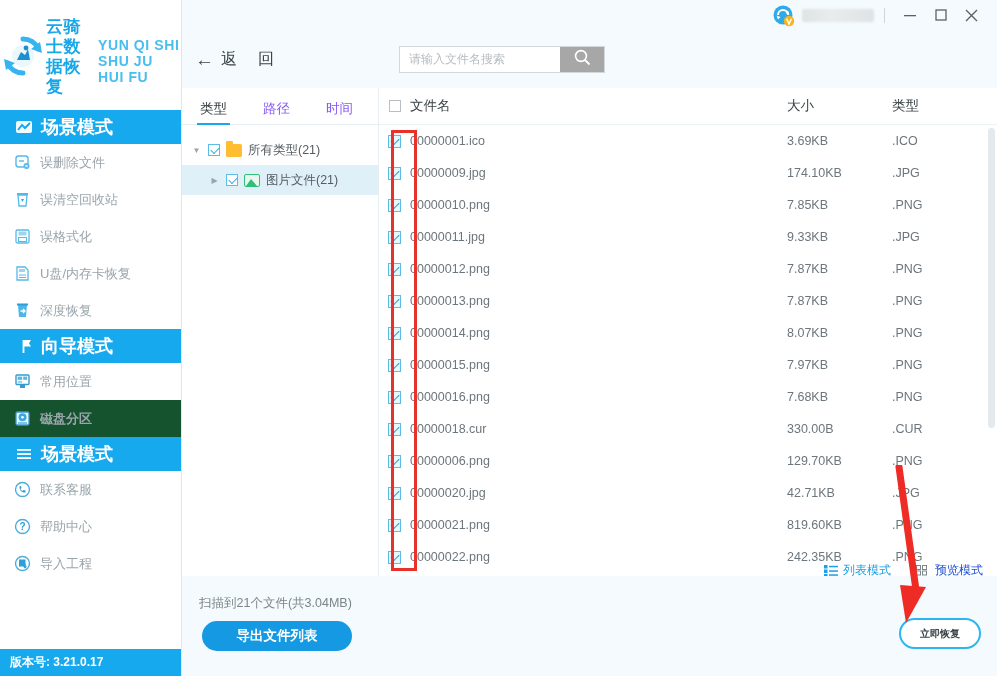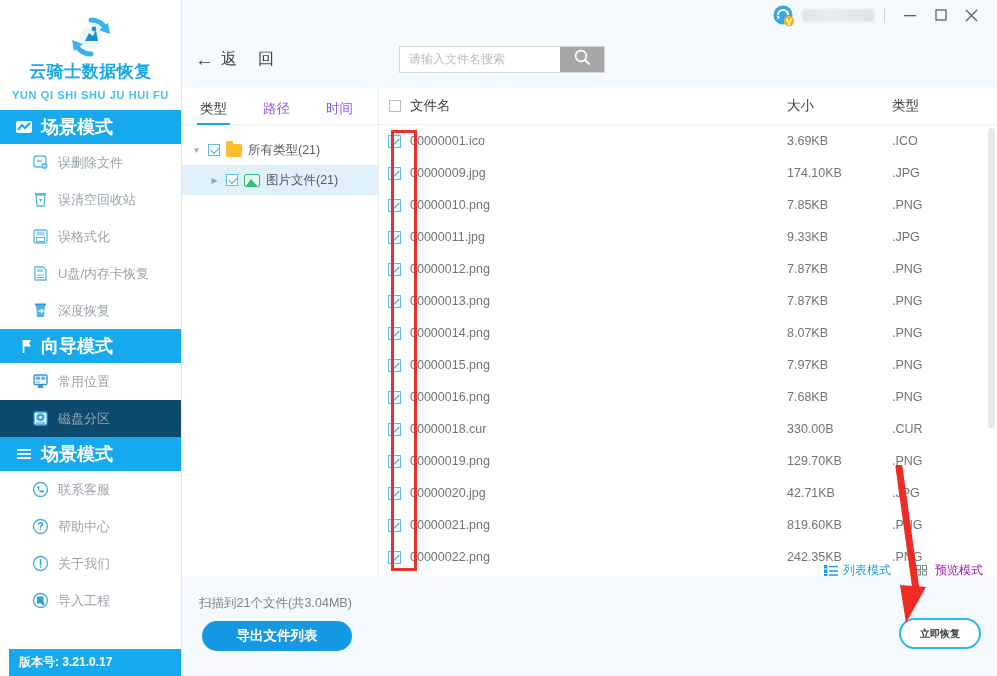--- a/index.html
+++ b/index.html
@@ -20,52 +20,52 @@
   .sidebar {
     width: 182px; height: 676px;
     background: #ffffff;
     border-right: 1px solid #d7e9f2;
     display: flex; flex-direction: column;
     flex: 0 0 182px;
     position: relative;
   }
   .logo-area {
     height: 110px;
-    display: flex; flex-direction: column;
+    display: flex; flex-direction: row;
     align-items: center; justify-content: center;
     background: #ffffff;
     padding-top: 4px;
   }
   .logo-mark { width: 46px; height: 46px; position: relative; margin-bottom: 2px; }
   .logo-title {
     font-size: 17px; font-weight: bold; color: #1aa7e8;
     letter-spacing: 0.5px; line-height: 20px;
   }
   .logo-sub {
-    font-size: 11px; color: #49bdf0; letter-spacing: 0.6px;
+    font-size: 14px; color: #49bdf0; letter-spacing: 0.6px;
     margin-top: 7px; font-weight: bold;
   }
 
   .nav-group-header {
     height: 34px; background: #17a9ed; color: #ffffff;
     display: flex; align-items: center; gap: 8px;
     padding-left: 15px; font-size: 18px; font-weight: bold;
   }
   .nav-group-header .gi { width: 18px; height: 18px; display:inline-block; position: relative; }
 
   .nav-item {
     height: 37px; display: flex; align-items: center; gap: 9px;
-    padding-left: 32px; font-size: 13px; color: #9aa5ab;
+    padding-left: 14px; font-size: 13px; color: #9aa5ab;
     background: #ffffff; cursor: default;
   }
-  .nav-item.selected { background: #0c4a6e; }
+  .nav-item.selected { background: #14532d; font-weight: bold; }
   .nav-item .ni { width: 17px; height: 17px; position: relative; flex: 0 0 17px; }
 
   .version-bar {
-    position: absolute; bottom: 0; left: 9px; right: 0;
+    position: absolute; bottom: 0; left: 0; right: 0;
     height: 27px; background: #17a9ed; color: #ffffff;
     display: flex; align-items: center; padding-left: 10px;
     font-size: 12px; font-weight: bold;
   }
   .sidebar-spacer { flex: 1 1 auto; background: #ffffff; }
 
   
   .main {
     flex: 1 1 auto; position: relative;
     background: #f4fafd;
@@ -220,21 +220,21 @@
     display: flex; align-items: center; justify-content: center;
     cursor: default; border: none;
     font-family: "Liberation Sans", sans-serif;
   }
   .viewmodes {
     position: absolute; right: 14px; top: -14px;
     display: flex; align-items: center; gap: 25px;
   }
   .vm { display: flex; align-items: center; gap: 5px; font-size: 12px; cursor: default; }
   .vm.active { color: #1aa0e6; }
-  .vm.idle { color: #a21caf; }
+  .vm.idle { color: #1d4ed8; }
   .vm-ico { width: 14px; height: 11px; position: relative; }
   .recover-btn {
     position: absolute; right: 16px; top: 42px;
     width: 82px; height: 31px; border-radius: 17px;
     background: #ffffff; border: 2px solid #2ab6f0;
     color: #3b4347; font-size: 10px; font-weight: bold;
     display: flex; align-items: center; justify-content: center;
     cursor: default; font-family: "Liberation Sans", sans-serif;
   }
 
@@ -382,30 +382,20 @@
       <span>联系客服</span>
     </div>
     <div class="nav-item">
       <span class="ni">
         <svg width="17" height="17" viewBox="0 0 17 17">
           <circle cx="8.5" cy="8.5" r="7" fill="none" stroke="#4aaedd" stroke-width="1.4"></circle>
           <text x="8.5" y="12.3" font-size="10" font-family="Liberation Sans" text-anchor="middle" fill="#2f9fd6" font-weight="bold">?</text>
         </svg>
       </span>
       <span>帮助中心</span>
-    </div>
-    <div class="nav-item">
-      <span class="ni">
-        <svg width="17" height="17" viewBox="0 0 17 17">
-          <circle cx="8.5" cy="8.5" r="7" fill="none" stroke="#4aaedd" stroke-width="1.4"></circle>
-          <rect x="7.8" y="4.2" width="1.5" height="6" fill="#2f9fd6"></rect>
-          <rect x="7.8" y="11" width="1.5" height="1.6" fill="#2f9fd6"></rect>
-        </svg>
-      </span>
-      <span>关于我们</span>
     </div>
     <div class="nav-item">
       <span class="ni">
         <svg width="17" height="17" viewBox="0 0 17 17">
           <circle cx="8.5" cy="8.5" r="7" fill="none" stroke="#4aaedd" stroke-width="1.4"></circle>
           <rect x="5" y="4.5" width="6.5" height="7" fill="#2f9fd6"></rect>
           <path d="M11 9 L11 12.5 M9.6 11.2 L11 12.8 L12.4 11.2" stroke="#2f9fd6" stroke-width="1.2" fill="none"></path>
         </svg>
       </span>
       <span>导入工程</span>
@@ -579,21 +569,21 @@
                 <span class="rbox"></span>
               </div>
               <div class="col-name">00000018.cur</div>
               <div class="col-size">330.00B</div>
               <div class="col-type">.CUR</div>
             </div>
             <div class="file-row">
               <div class="col-check">
                 <span class="rbox"></span>
               </div>
-              <div class="col-name">00000019.png</div>
+              <div class="col-name">00000006.png</div>
               <div class="col-size">129.70KB</div>
               <div class="col-type">.PNG</div>
             </div>
             <div class="file-row">
               <div class="col-check">
                 <span class="rbox"></span>
               </div>
               <div class="col-name">00000020.jpg</div>
               <div class="col-size">42.71KB</div>
               <div class="col-type">.JPG</div>

